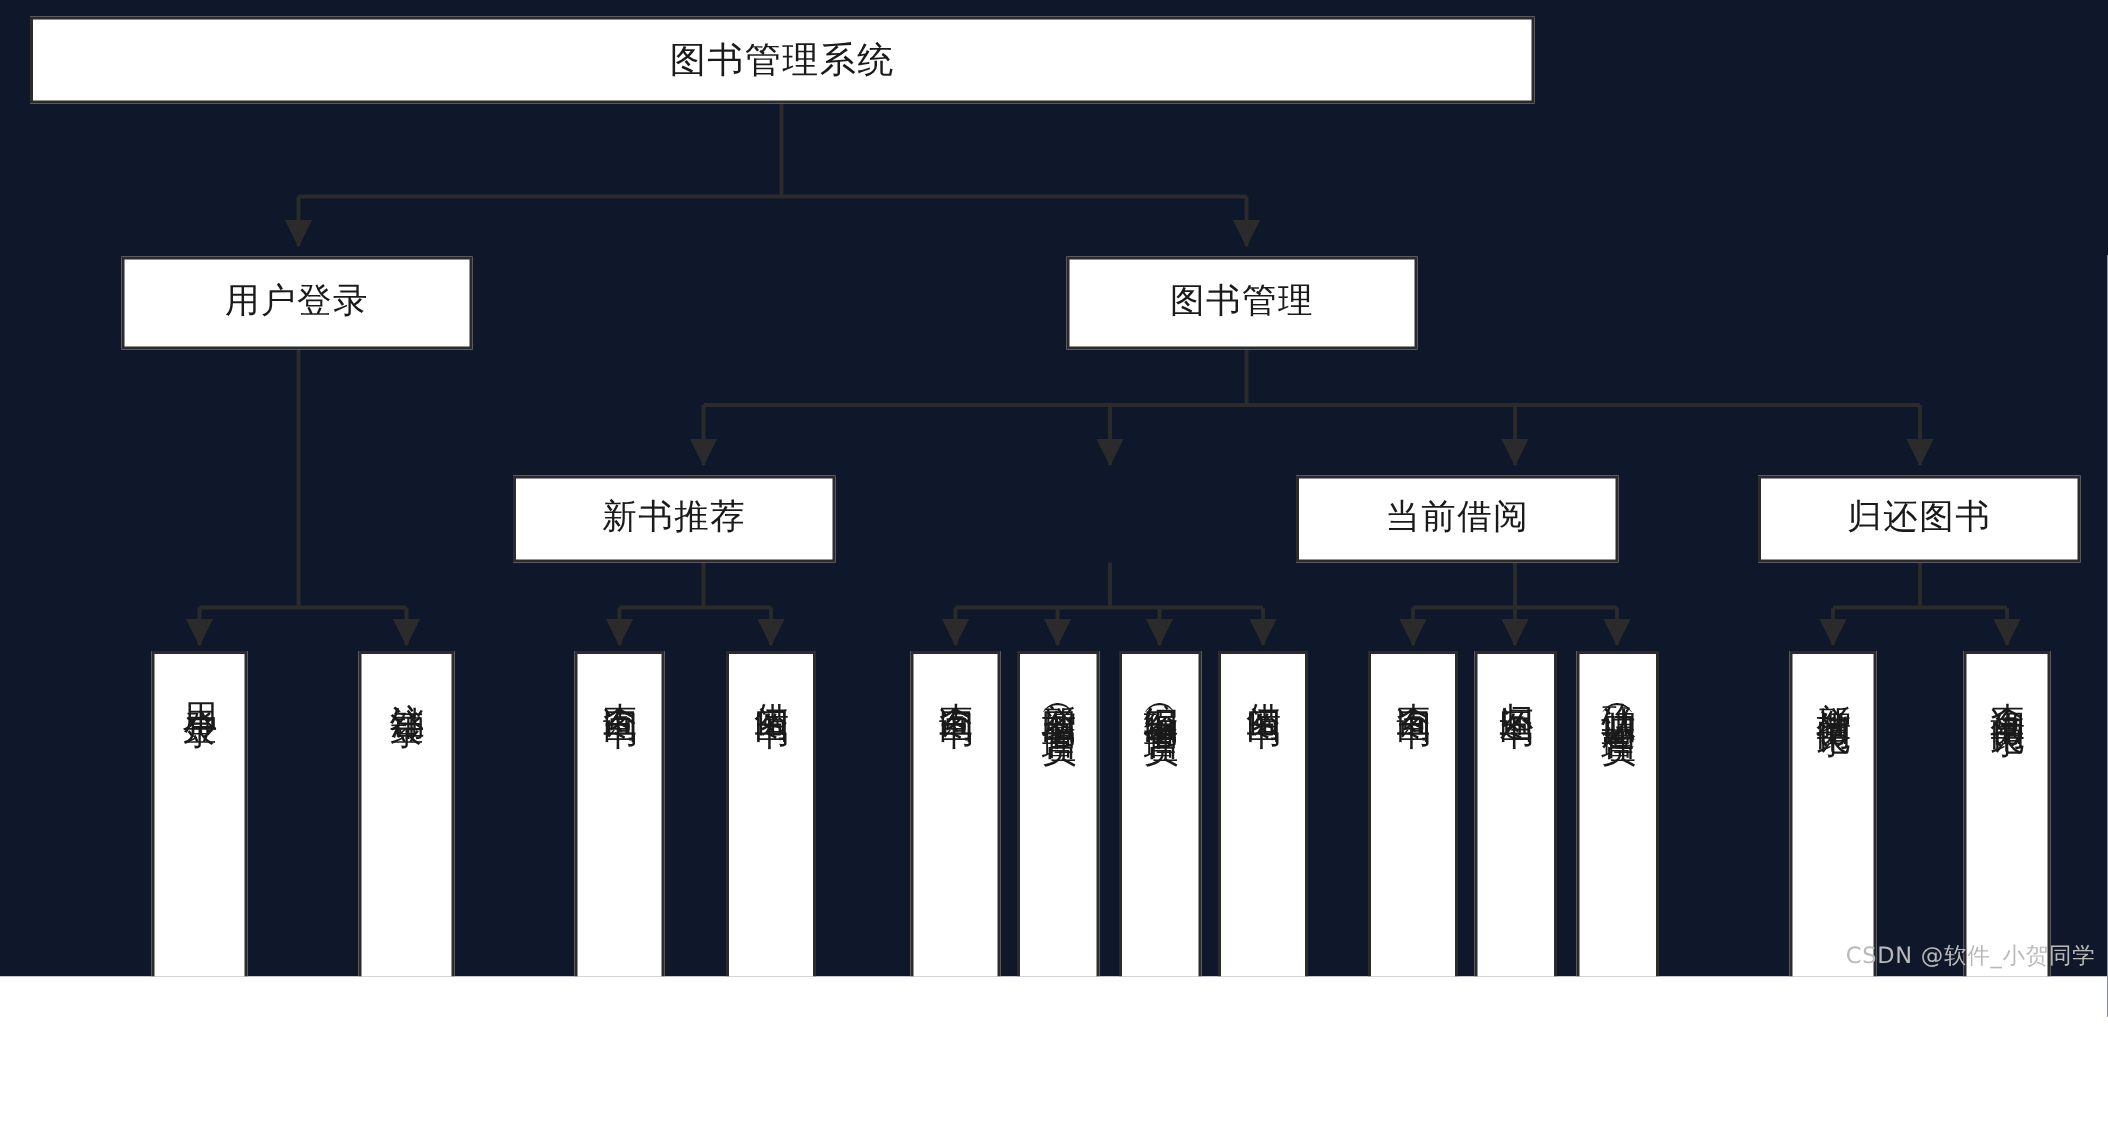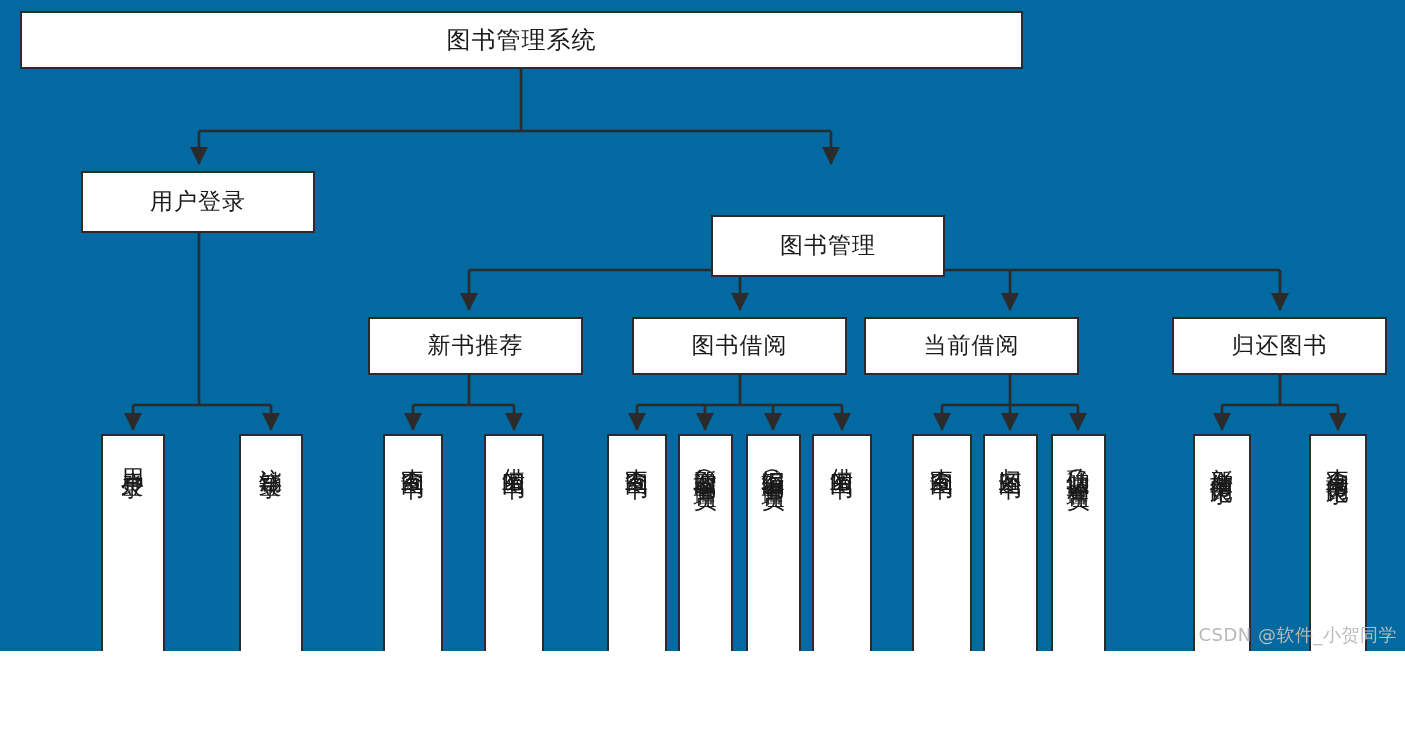--- a/index.html
+++ b/index.html
@@ -9,21 +9,21 @@
     background: #ffffff;
   }
   body {
     font-family: "DejaVu Sans", "Liberation Sans", sans-serif;
     -webkit-font-smoothing: antialiased;
   }
   #canvas {
     position: relative;
     width: 1405px;
     height: 651px;
-    background: #0369a1;
+    background: #0f172a;
     overflow: hidden;
   }
   
   #wires {
     position: absolute;
     left: 0;
     top: 0;
     width: 1405px;
     height: 747px;
     pointer-events: none;
@@ -60,21 +60,21 @@
     font-size: 23px;
     line-height: 1.05;
     letter-spacing: 3px;
     white-space: nowrap;
     color: #1a1a1a;
   }
   .watermark {
     position: absolute;
     right: 8px;
     bottom: 4px;
-    font-size: 18px;
+    font-size: 15px;
     color: #b9b9b9;
     letter-spacing: 0.5px;
     z-index: 3;
     white-space: nowrap;
   }
 </style>
 </head>
 <body>
 
 <div id="canvas">
@@ -132,31 +132,28 @@
   </svg>
 
   <div class="node h root" style="left:20px; top:11px; width:1003px; height:58px;">
     <span>图书管理系统</span>
   </div>
 
   <div class="node h" style="left:81px; top:171px; width:234px; height:62px;">
     <span>用户登录</span>
   </div>
 
-  <div class="node h" style="left:711px; top:171px; width:234px; height:62px;margin-top:44px;">
+  <div class="node h" style="left:711px; top:171px; width:234px; height:62px;">
     <span>图书管理</span>
   </div>
 
-  <div class="node h" style="left:368px; top:317px; width:215px; height:58px;">
+  <div class="node h" style="left:342px; top:317px; width:215px; height:58px;">
     <span>新书推荐</span>
   </div>
 
-  <div class="node h" style="left:632px; top:317px; width:215px; height:58px;">
-    <span>图书借阅</span>
-  </div>
 
   <div class="node h" style="left:864px; top:317px; width:215px; height:58px;">
     <span>当前借阅</span>
   </div>
 
   <div class="node h" style="left:1172px; top:317px; width:215px; height:58px;">
     <span>归还图书</span>
   </div>
 
   <div class="node v" style="left:101px; top:434px; width:64px; height:302px;">

